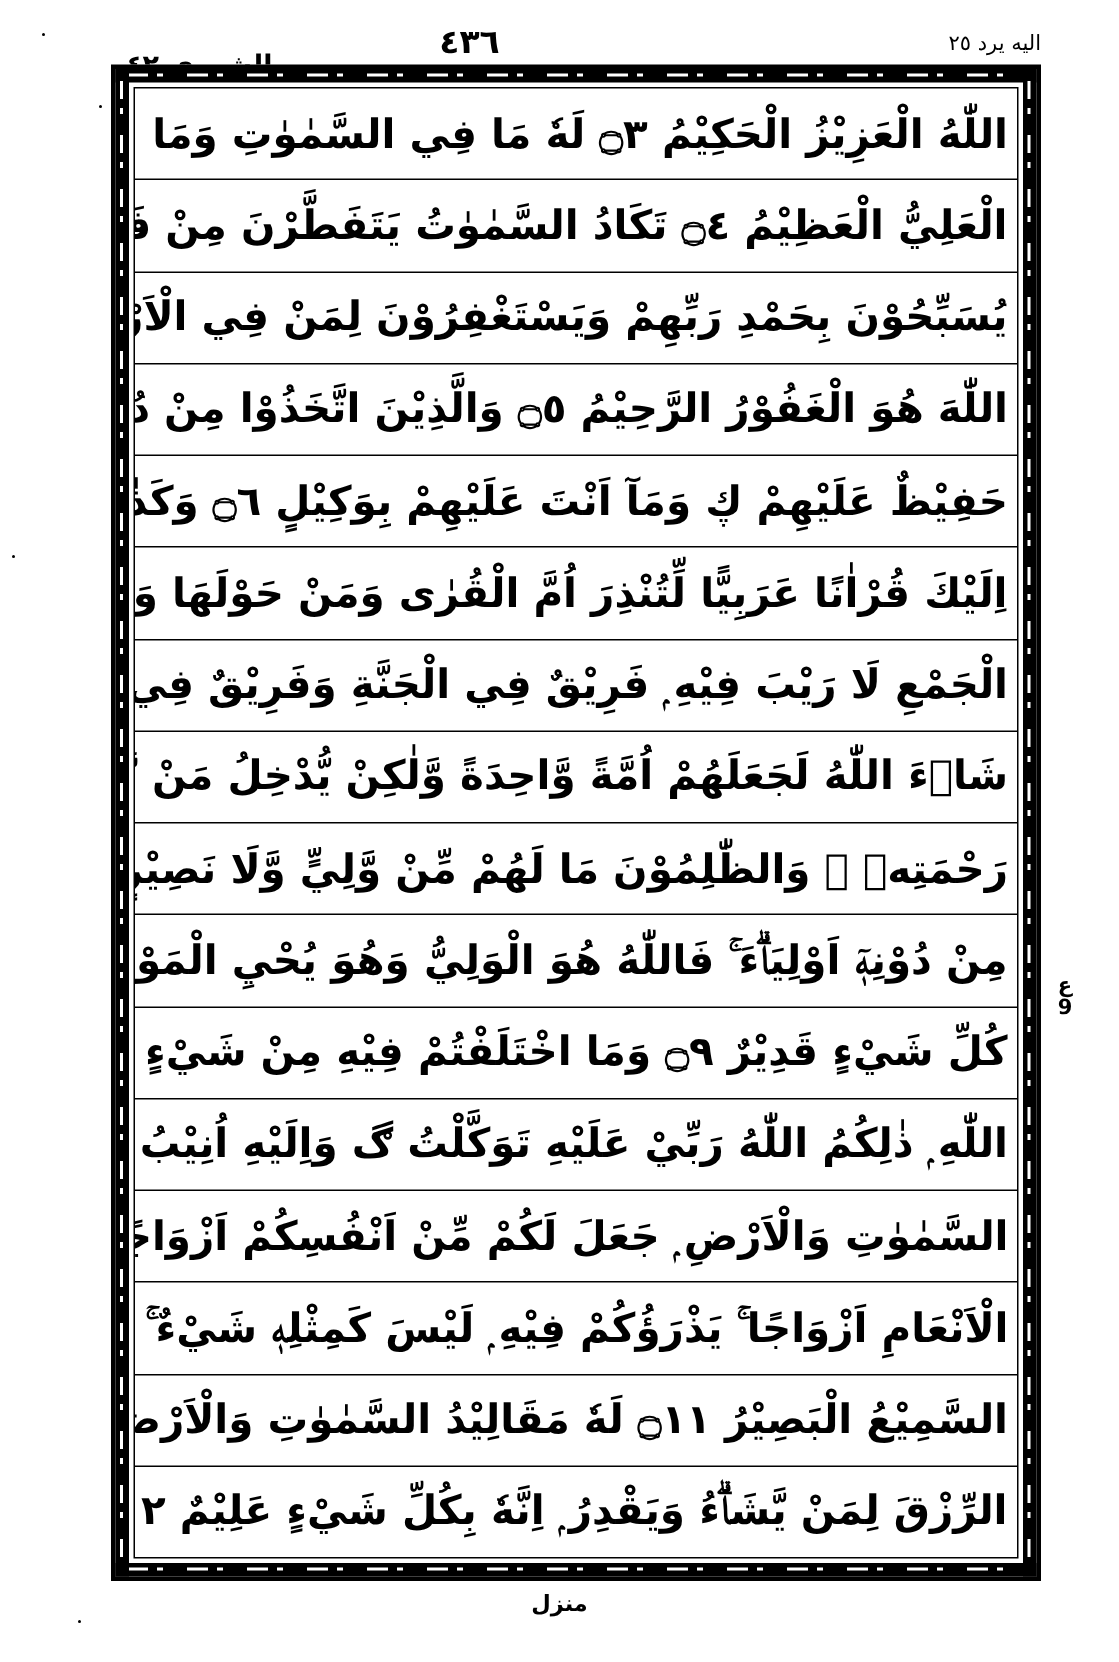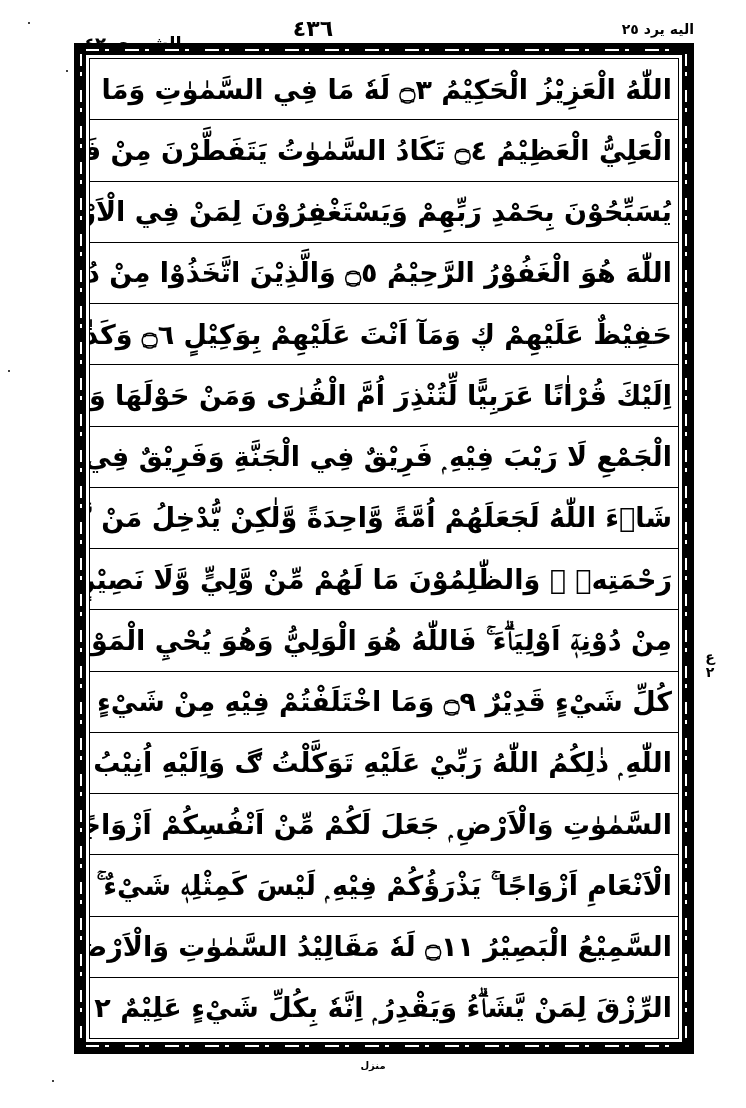--- a/index.html
+++ b/index.html
@@ -1,20 +1,20 @@
 <!DOCTYPE html>
 <html><head>
 <meta charset="utf-8">
 <style>
   html, body { margin:0; padding:0; background:#ffffff; }
   body { width:746px; height:1108px; position:relative; overflow:hidden;
          font-family:"DejaVu Sans", sans-serif; color:#000; }
   .header-left { position:absolute; left:84px; top:33px; font-size:18px; font-weight:bold; direction:rtl; }
   .header-center { position:absolute; left:0; width:626px; top:16px; text-align:center; font-size:22px; font-weight:bold; }
-  .header-right { position:absolute; right:52px; top:21px; font-size:14px; font-weight:bold; direction:rtl; }
+  .header-right { position:absolute; right:52px; top:21px; font-size:14px; font-weight:normal; direction:rtl; }
   .frame { position:absolute; left:74px; top:43px; width:620px; height:1011px; box-sizing:border-box;
            border:3px solid #000; background:#fff; }
   .frame-band-top, .frame-band-bottom { position:absolute; left:0; right:0; height:9px; background:#000; }
   .frame-band-top { top:0; } .frame-band-bottom { bottom:0; }
   .frame-band-top::after, .frame-band-bottom::after {
     content:""; position:absolute; left:8px; right:8px; top:3px; height:2px;
     background:repeating-linear-gradient(90deg,#fff 0 14px,#000 14px 20px,#fff 20px 24px,#000 24px 40px); }
   .frame-band-left, .frame-band-right { position:absolute; top:0; bottom:0; width:9px; background:#000; }
   .frame-band-left { left:0; } .frame-band-right { right:0; }
   .frame-band-left::after, .frame-band-right::after {
@@ -22,21 +22,21 @@
     background:repeating-linear-gradient(180deg,#fff 0 12px,#000 12px 18px,#fff 18px 22px,#000 22px 36px); }
   .text-area { position:absolute; left:12px; right:12px; top:12px; bottom:12px;
                border:1px solid #000; display:flex; flex-direction:column; }
   .line { flex:1; border-bottom:1px solid #000; display:flex; align-items:center;
           justify-content:space-between; direction:rtl; padding:0 6px;
           font-family:"DejaVu Sans", sans-serif; font-size:27px; font-weight:bold;
           white-space:nowrap; overflow:hidden; line-height:1; }
   .line:last-child { border-bottom:none; }
   .line span { display:block; width:100%; text-align:justify; text-align-last:justify; }
   .ruku-marker { position:absolute; left:700px; top:650px; font-size:14px; font-weight:bold; width:20px; text-align:center; line-height:1.1; }
-  .footer { position:absolute; left:0; width:746px; top:1060px; text-align:center; font-size:10px; font-weight:bold; direction:rtl; }
+  .footer { position:absolute; left:0; width:746px; top:1060px; text-align:center; font-size:15px; font-weight:bold; direction:rtl; }
   .speck { position:absolute; width:2px; height:2px; background:#000; border-radius:1px; }
 </style>
 </head>
 <body>
 
 <div class="header-left">الشورى ٤٢</div>
 <div class="header-center">٤٣٦</div>
 <div class="header-right">اليه يرد ٢٥</div>
 
 <div class="frame">
@@ -89,20 +89,20 @@
       </div>
     <div class="line">
         <span>السَّمِيْعُ الْبَصِيْرُ ۝١١ لَهٗ مَقَالِيْدُ السَّمٰوٰتِ وَالْاَرْضِ ۚ يَبْسُطُ</span>
       </div>
     <div class="line">
         <span>الرِّزْقَ لِمَنْ يَّشَاۗءُ وَيَقْدِرُ ۭ اِنَّهٗ بِكُلِّ شَيْءٍ عَلِيْمٌ ۝١٢ شَرَعَ لَكُمْ</span>
       </div>
   </div>
 </div>
 
-<div class="ruku-marker">ع ٢</div>
+<div class="ruku-marker">ع 9</div>
 
 <div class="footer">منزل</div>
 
 <div class="speck" style="left:28px;top:22px;"></div>
 <div class="speck" style="left:66px;top:70px;"></div>
 <div class="speck" style="left:8px;top:370px;"></div>
 <div class="speck" style="left:52px;top:1080px;"></div>
 
 </body></html>

